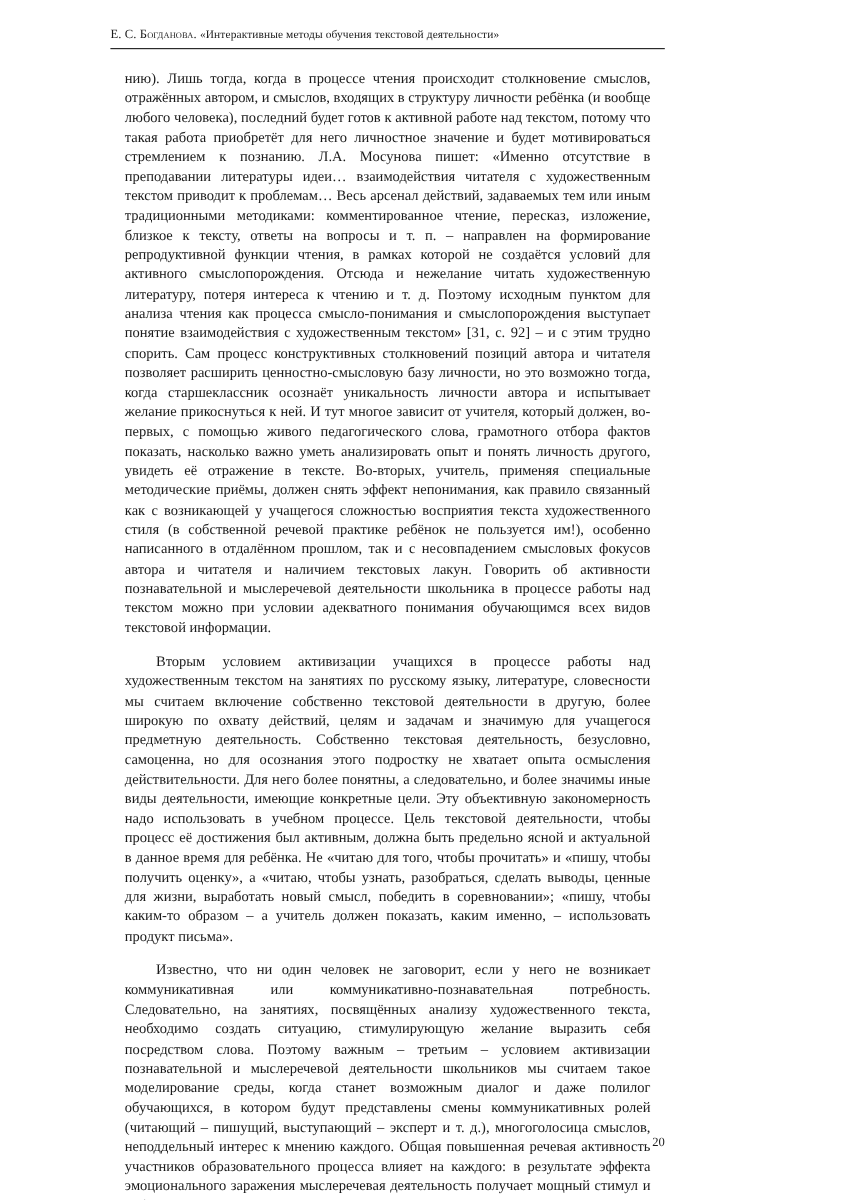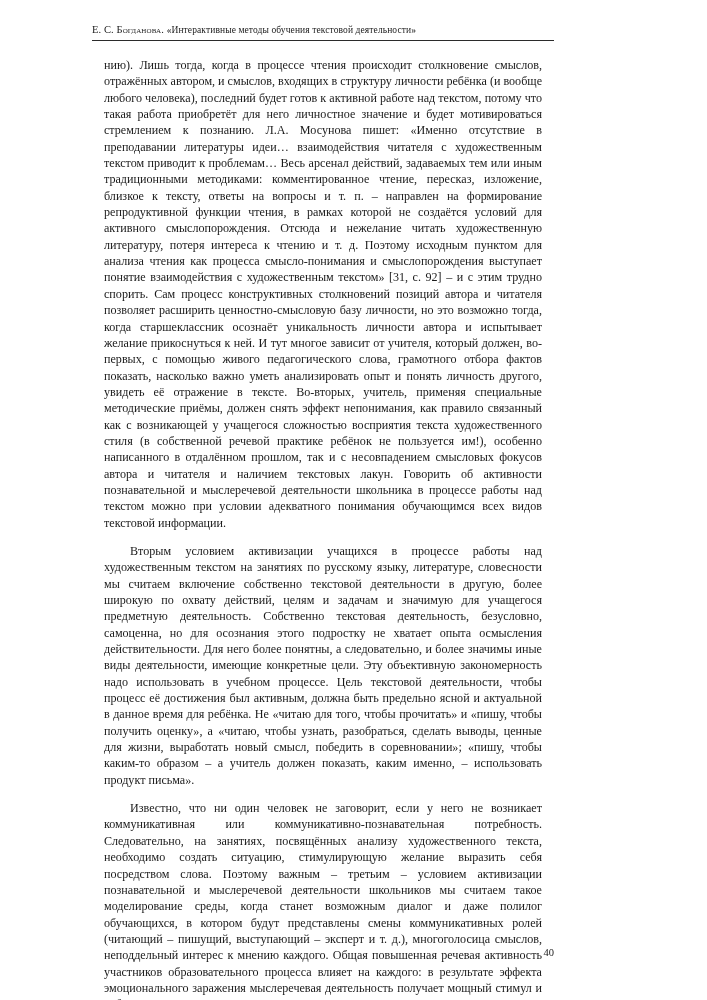--- a/index.html
+++ b/index.html
@@ -72,14 +72,14 @@
     <span class="title">«Интерактивные методы обучения текстовой деятельности»</span>
   </div>
   <div class="rule"></div>
 
   <div class="body-text">
     <p>нию). Лишь тогда, когда в процессе чтения происходит столкновение смыслов, отражённых автором, и смыслов, входящих в структуру личности ребёнка (и вообще любого человека), последний будет готов к активной работе над текстом, потому что такая работа приобретёт для него личностное значение и будет мотивироваться стремлением к познанию. Л.А. Мосунова пишет: «Именно отсутствие в преподавании литературы идеи… взаимодействия читателя с художественным текстом приводит к проблемам… Весь арсенал действий, задаваемых тем или иным традиционными методиками: комментированное чтение, пересказ, изложение, близкое к тексту, ответы на вопросы и т. п. – направлен на формирование репродуктивной функции чтения, в рамках которой не создаётся условий для активного смыслопорождения. Отсюда и нежелание читать художественную литературу, потеря интереса к чтению и т. д. Поэтому исходным пунктом для анализа чтения как процесса смысло-понимания и смыслопорождения выступает понятие взаимодействия с художественным текстом» [31, с. 92] – и с этим трудно спорить. Сам процесс конструктивных столкновений позиций автора и читателя позволяет расширить ценностно-смысловую базу личности, но это возможно тогда, когда старшеклассник осознаёт уникальность личности автора и испытывает желание прикоснуться к ней. И тут многое зависит от учителя, который должен, во-первых, с помощью живого педагогического слова, грамотного отбора фактов показать, насколько важно уметь анализировать опыт и понять личность другого, увидеть её отражение в тексте. Во-вторых, учитель, применяя специальные методические приёмы, должен снять эффект непонимания, как правило связанный как с возникающей у учащегося сложностью восприятия текста художественного стиля (в собственной речевой практике ребёнок не пользуется им!), особенно написанного в отдалённом прошлом, так и с несовпадением смысловых фокусов автора и читателя и наличием текстовых лакун. Говорить об активности познавательной и мыслеречевой деятельности школьника в процессе работы над текстом можно при условии адекватного понимания обучающимся всех видов текстовой информации.</p>
     <p class="indented">Вторым условием активизации учащихся в процессе работы над художественным текстом на занятиях по русскому языку, литературе, словесности мы считаем включение собственно текстовой деятельности в другую, более широкую по охвату действий, целям и задачам и значимую для учащегося предметную деятельность. Собственно текстовая деятельность, безусловно, самоценна, но для осознания этого подростку не хватает опыта осмысления действительности. Для него более понятны, а следовательно, и более значимы иные виды деятельности, имеющие конкретные цели. Эту объективную закономерность надо использовать в учебном процессе. Цель текстовой деятельности, чтобы процесс её достижения был активным, должна быть предельно ясной и актуальной в данное время для ребёнка. Не «читаю для того, чтобы прочитать» и «пишу, чтобы получить оценку», а «читаю, чтобы узнать, разобраться, сделать выводы, ценные для жизни, выработать новый смысл, победить в соревновании»; «пишу, чтобы каким-то образом – а учитель должен показать, каким именно, – использовать продукт письма».</p>
     <p class="indented">Известно, что ни один человек не заговорит, если у него не возникает коммуникативная или коммуникативно-познавательная потребность. Следовательно, на занятиях, посвящённых анализу художественного текста, необходимо создать ситуацию, стимулирующую желание выразить себя посредством слова. Поэтому важным – третьим – условием активизации познавательной и мыслеречевой деятельности школьников мы считаем такое моделирование среды, когда станет возможным диалог и даже полилог обучающихся, в котором будут представлены смены коммуникативных ролей (читающий – пишущий, выступающий – эксперт и т. д.), многоголосица смыслов, неподдельный интерес к мнению каждого. Общая повышенная речевая активность участников образовательного процесса влияет на каждого: в результате эффекта эмоционального заражения мыслеречевая деятельность получает мощный стимул и ребёнок становится активным коммуникантом.</p>
   </div>
 
-  <div class="page-number">40</div>
+  <div class="page-number">20</div>
 </div>
 
 </body></html>

